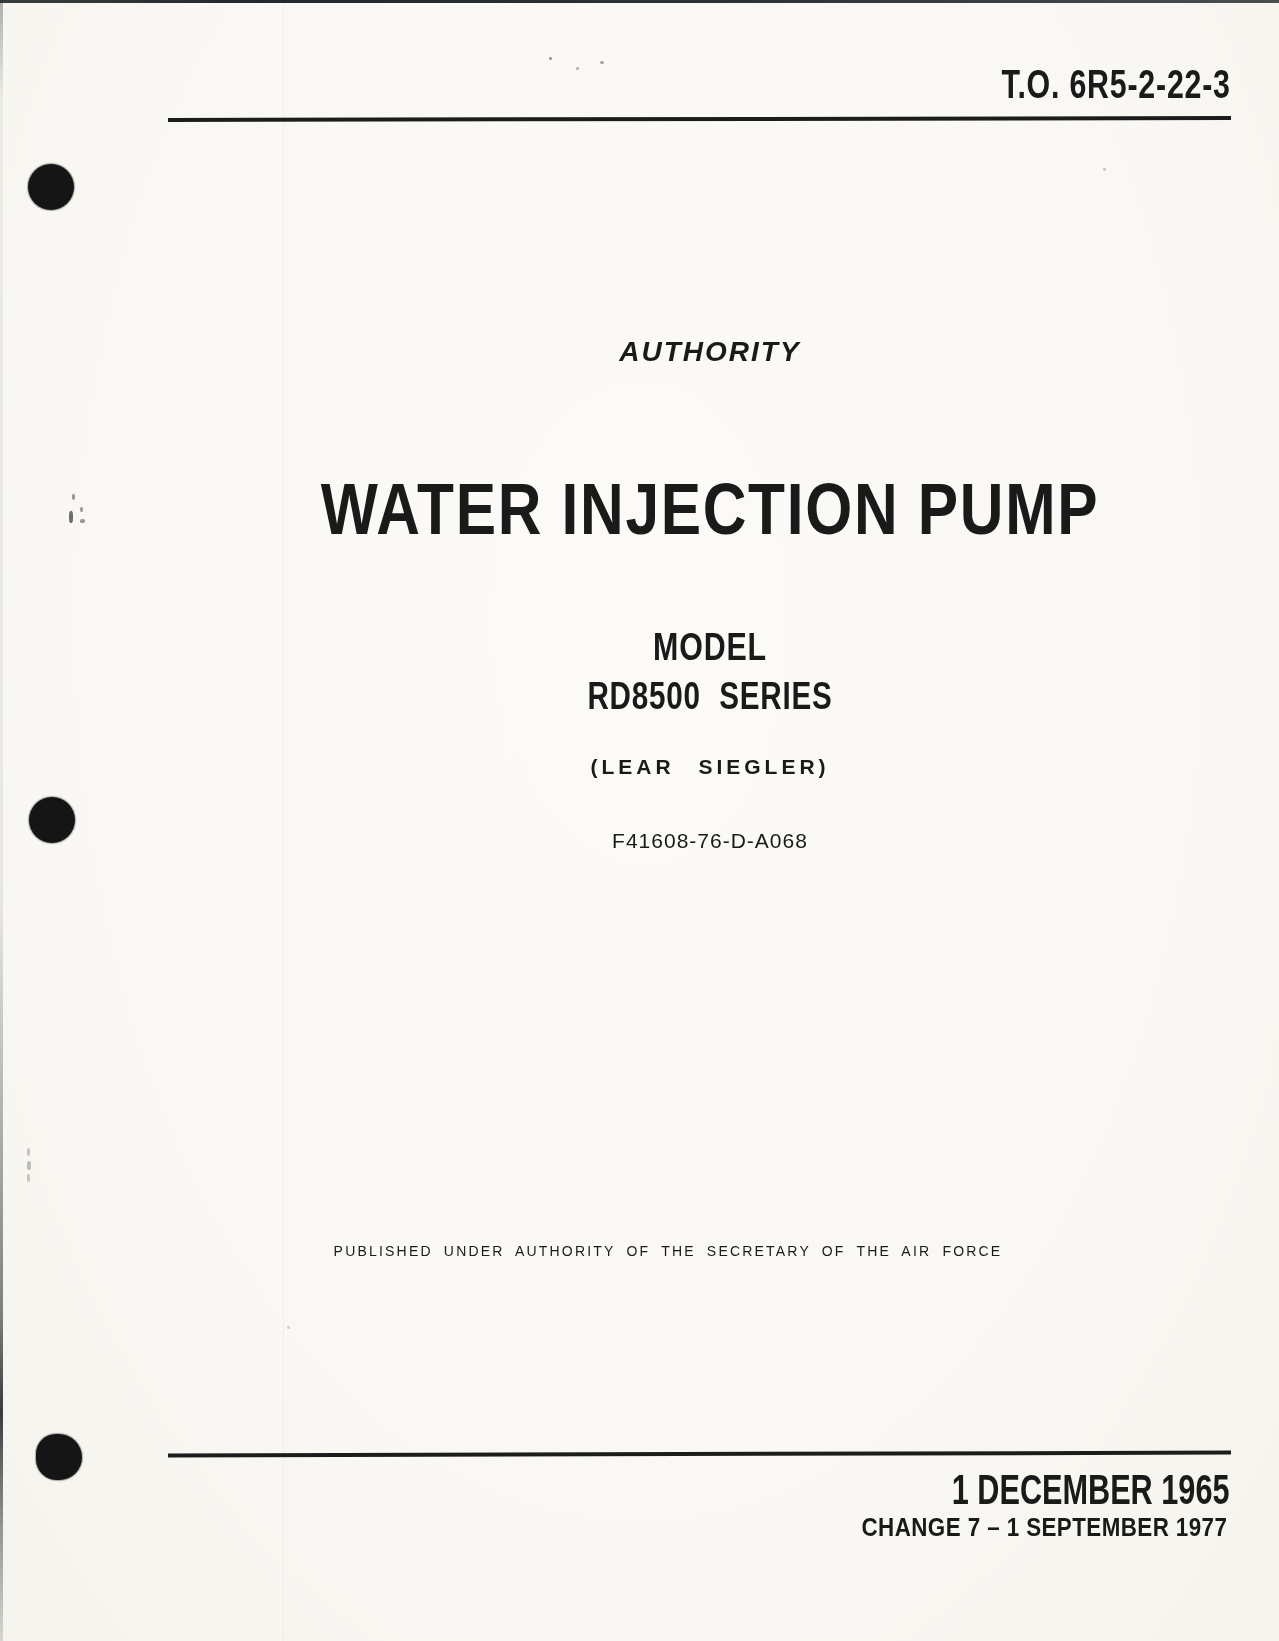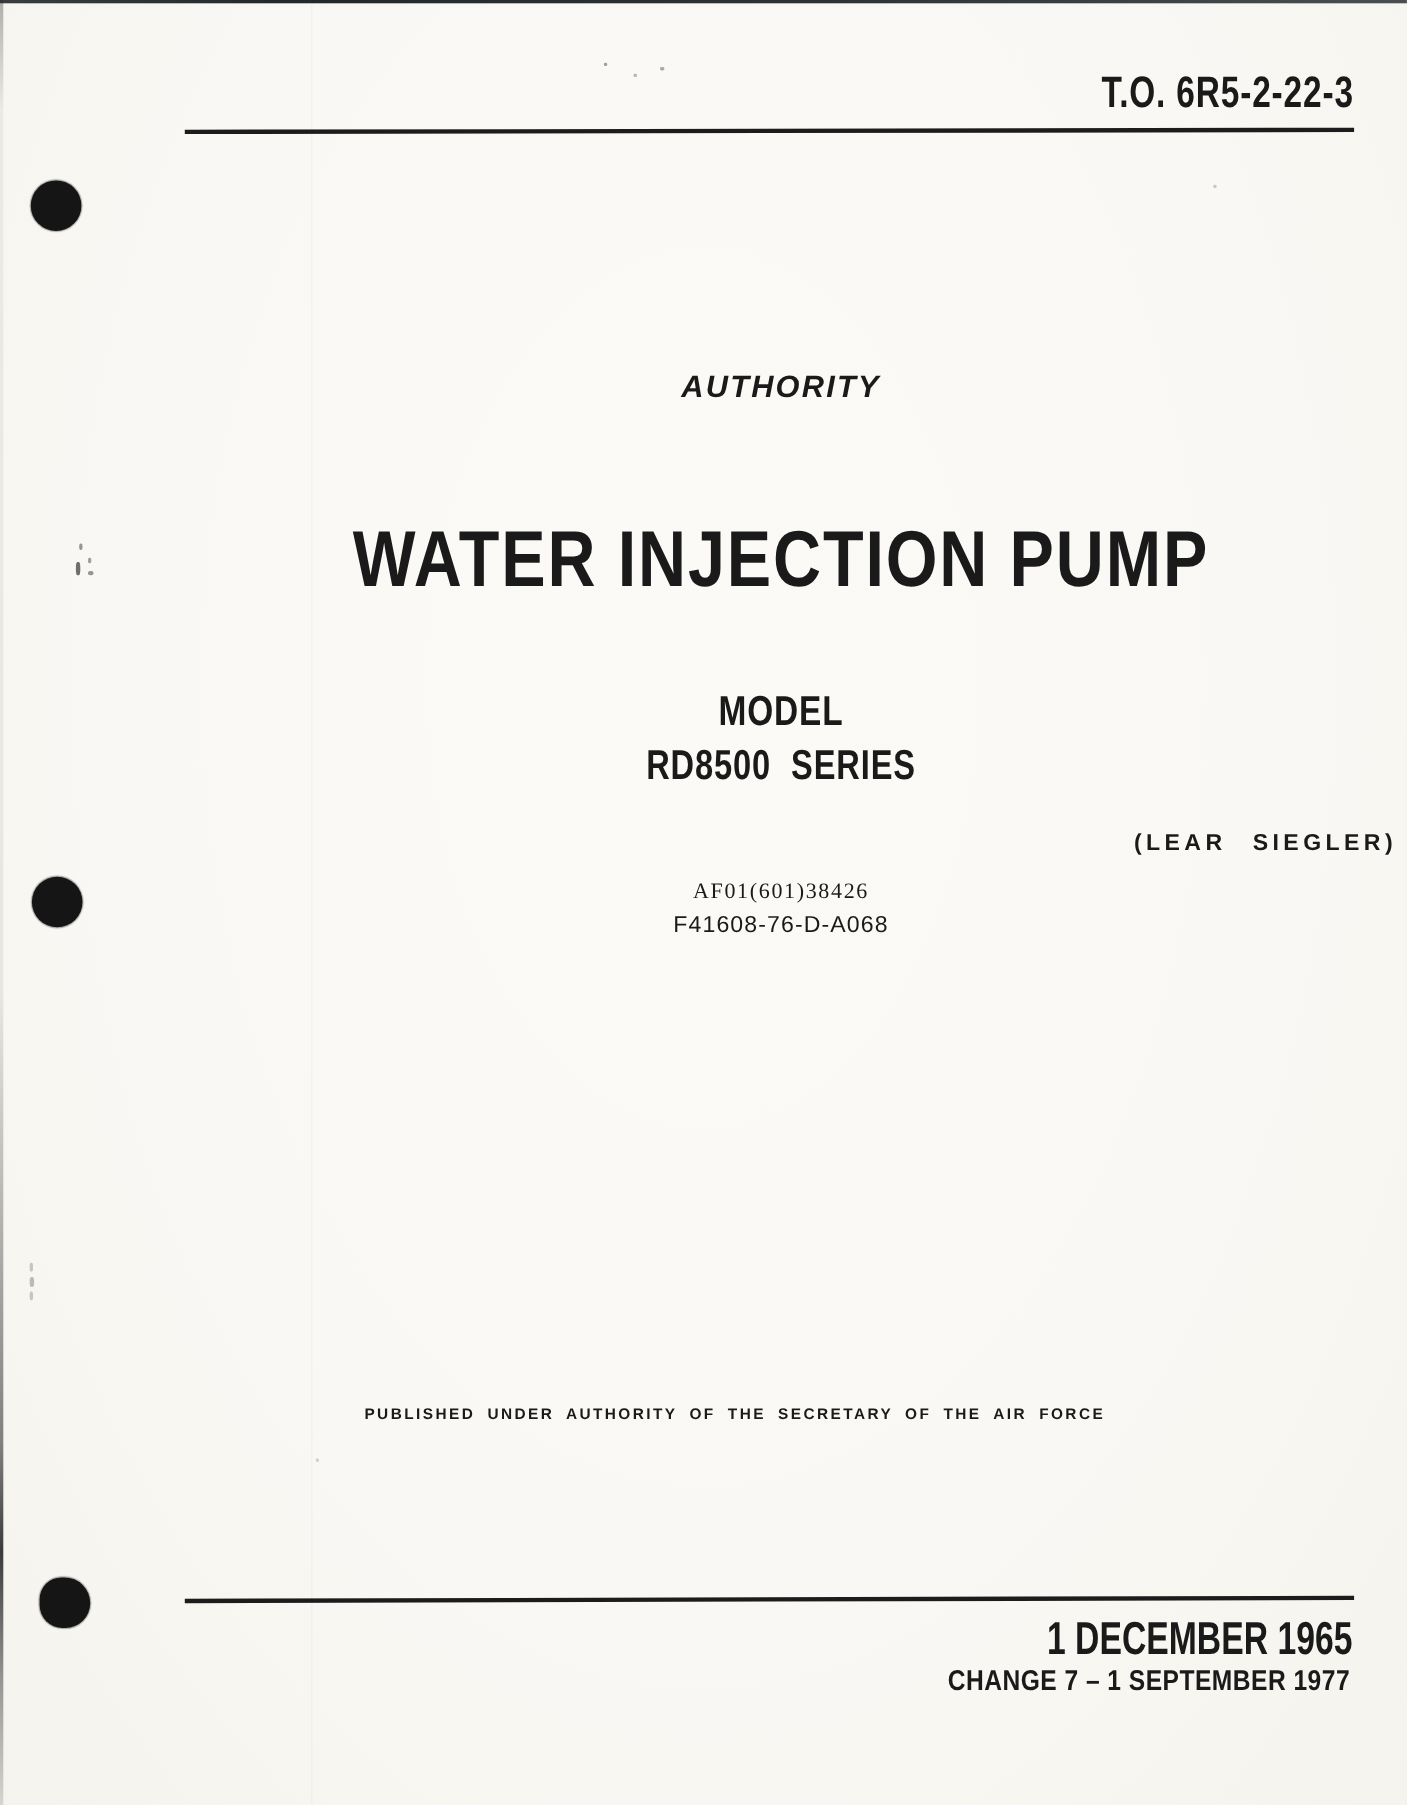--- a/index.html
+++ b/index.html
@@ -82,36 +82,35 @@
   .model-series {
     top: 675px;
     font-weight: bold; font-size: 38px; letter-spacing: 1px; word-spacing: 12px;
     transform: scaleX(0.78); transform-origin: center top;
     white-space: nowrap;
   }
   .manufacturer {
     top: 755px;
     font-weight: bold; font-size: 21px; letter-spacing: 4px; word-spacing: 14px;
     white-space: nowrap;
-    text-align: right;
   }
   .contract1 {
     top: 799px;
     font-family: "Liberation Serif", serif;
     font-size: 20px; letter-spacing: 1.5px;
     white-space: nowrap;
   }
   .contract2 {
     top: 829px;
     font-weight: normal; font-size: 21px; letter-spacing: 1px;
     white-space: nowrap;
   }
   .authority {
-    top: 1277px; margin-left: -42px;
-    font-weight: bold; font-size: 14px; letter-spacing: 2.2px; word-spacing: 5px;
+    top: 1243px; margin-left: -42px;
+    font-weight: normal; font-size: 14px; letter-spacing: 2.2px; word-spacing: 5px;
     white-space: nowrap;
   }
   .issue-date {
     position: absolute; right: 50px; top: 1466px;
     font-weight: bold; font-size: 42px;
     transform: scaleX(0.73); transform-origin: right top;
     white-space: nowrap;
   }
   .change-line {
     position: absolute; right: 52px; top: 1512px;
@@ -142,21 +141,20 @@
   <div class="col subheading">AUTHORITY</div>
 
   <div class="col main-title">WATER INJECTION PUMP</div>
 
   <div class="col model-label">MODEL</div>
 
   <div class="col model-series">RD8500 SERIES</div>
 
   <div class="col manufacturer">(LEAR  SIEGLER)</div>
 
-  <div class="col contract1">AF01(601)38426</div>
 
   <div class="col contract2">F41608-76-D-A068</div>
 
   <div class="col authority">PUBLISHED UNDER AUTHORITY OF THE SECRETARY OF THE AIR FORCE</div>
 
   <div class="rule rule-bottom"></div>
 
   <div class="issue-date">1 DECEMBER 1965</div>
 
   <div class="change-line">CHANGE 7 – 1 SEPTEMBER 1977</div>

